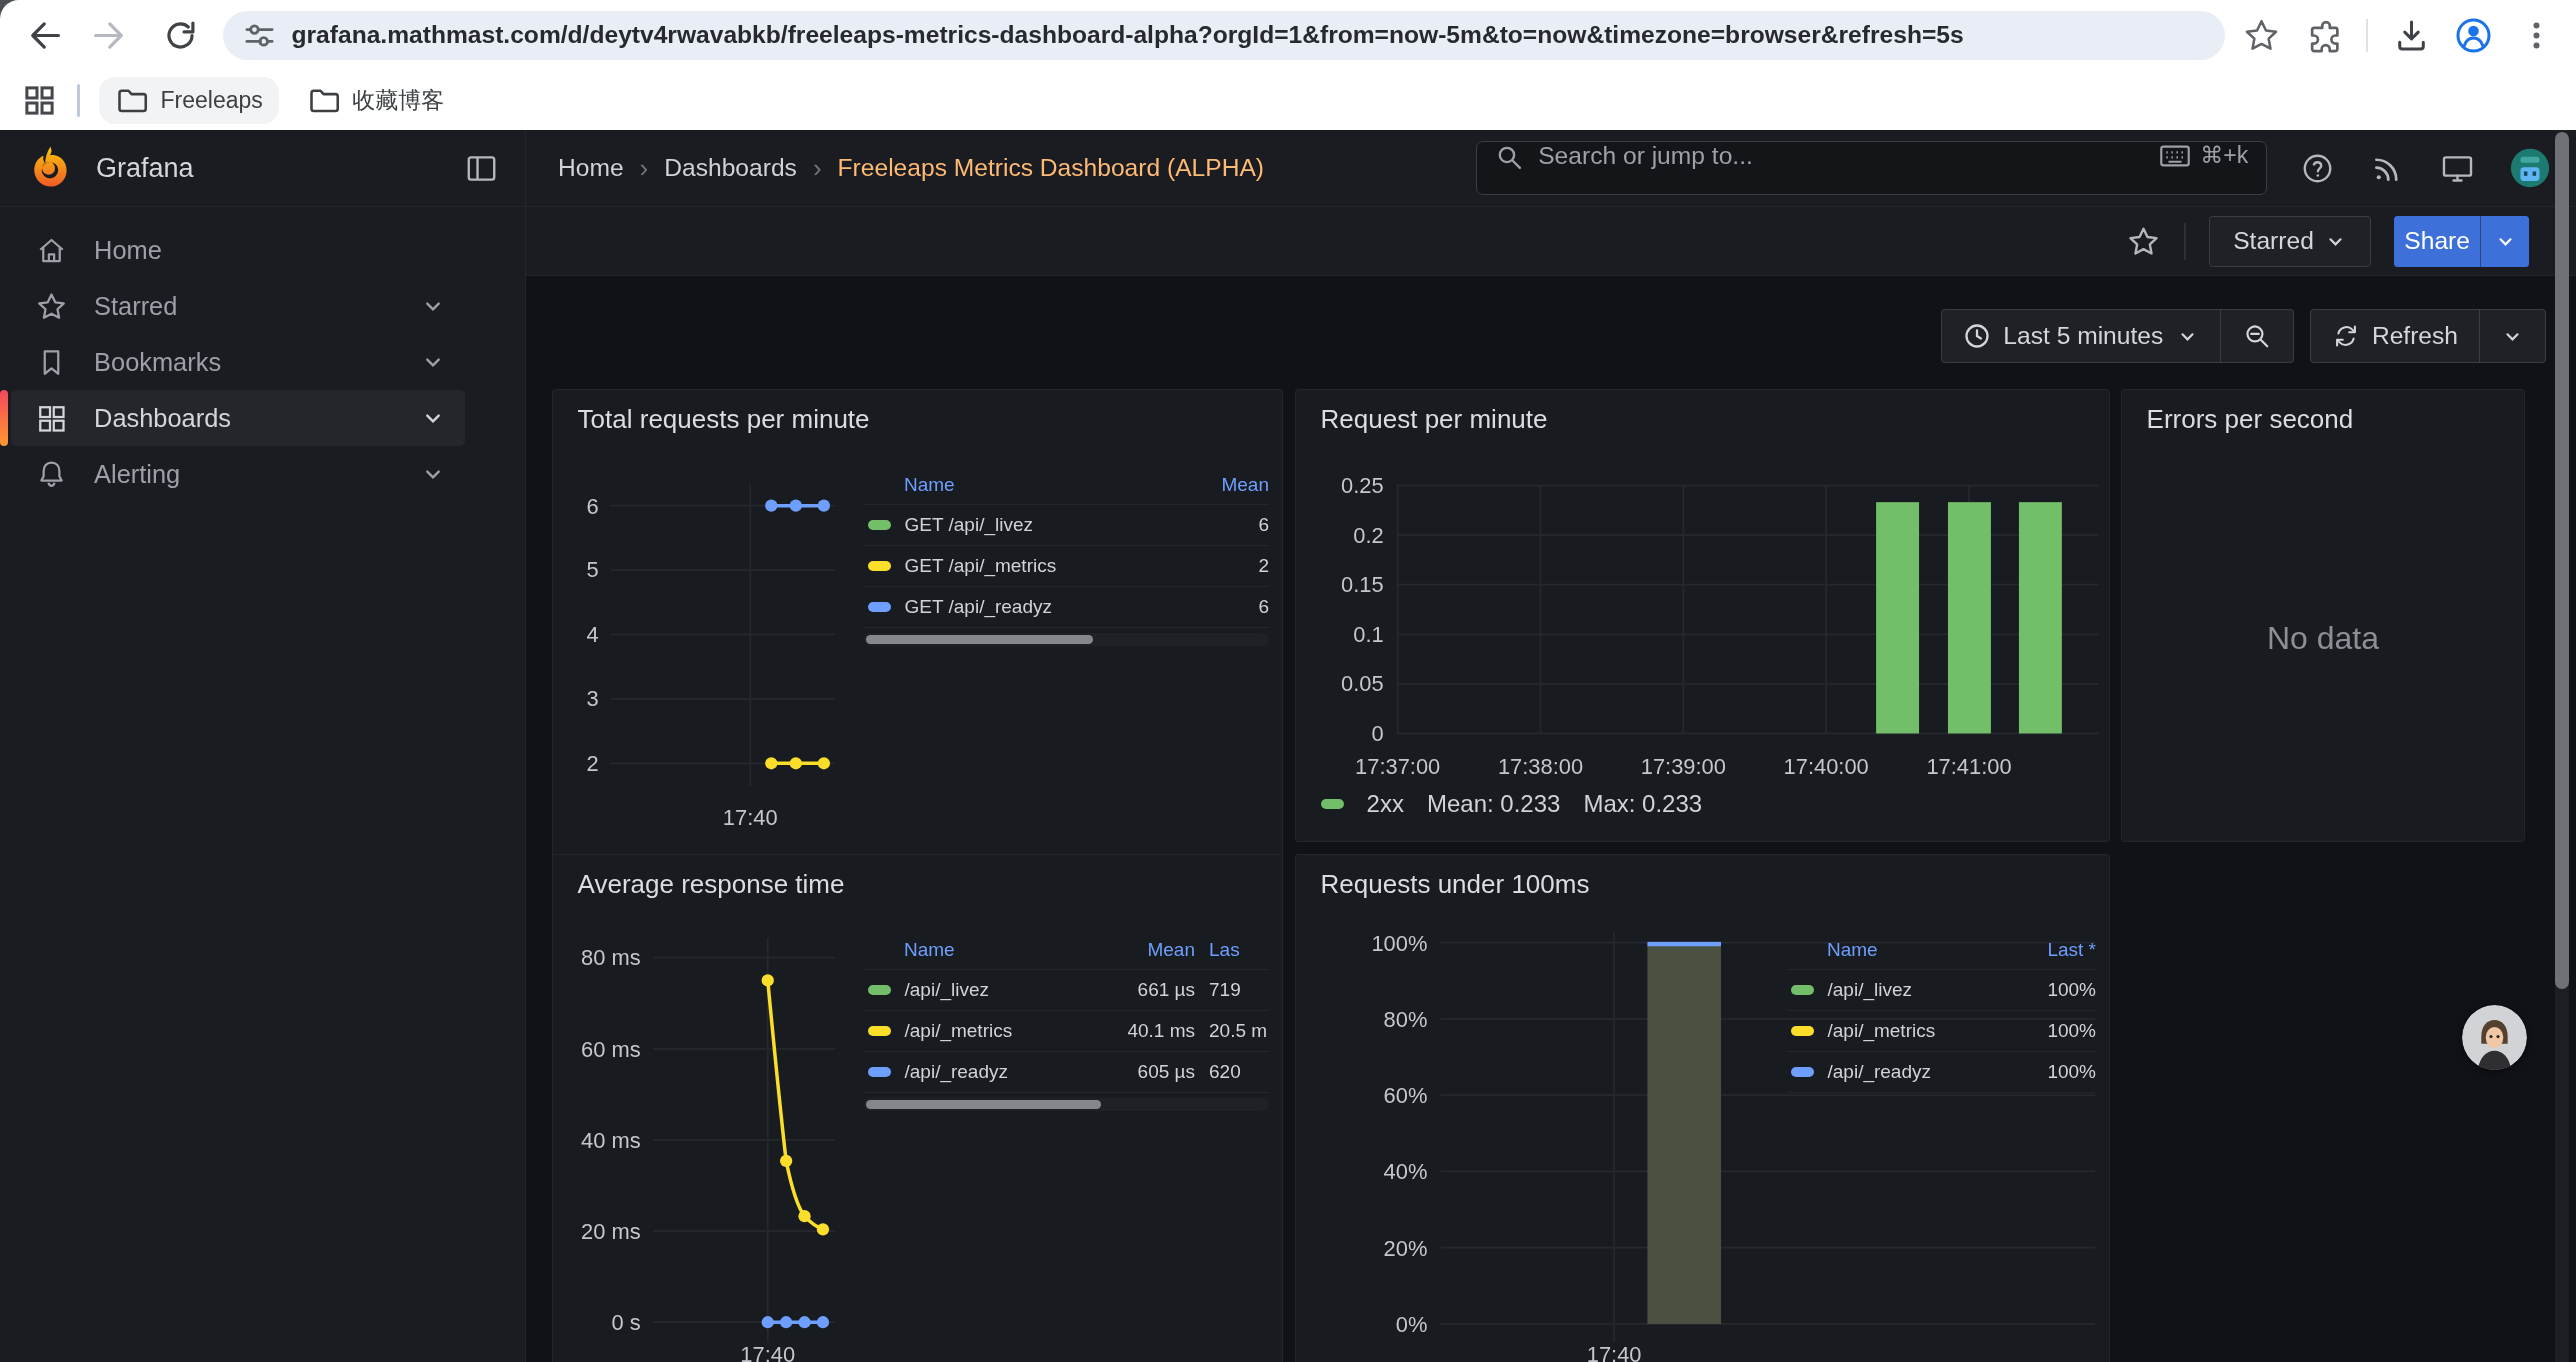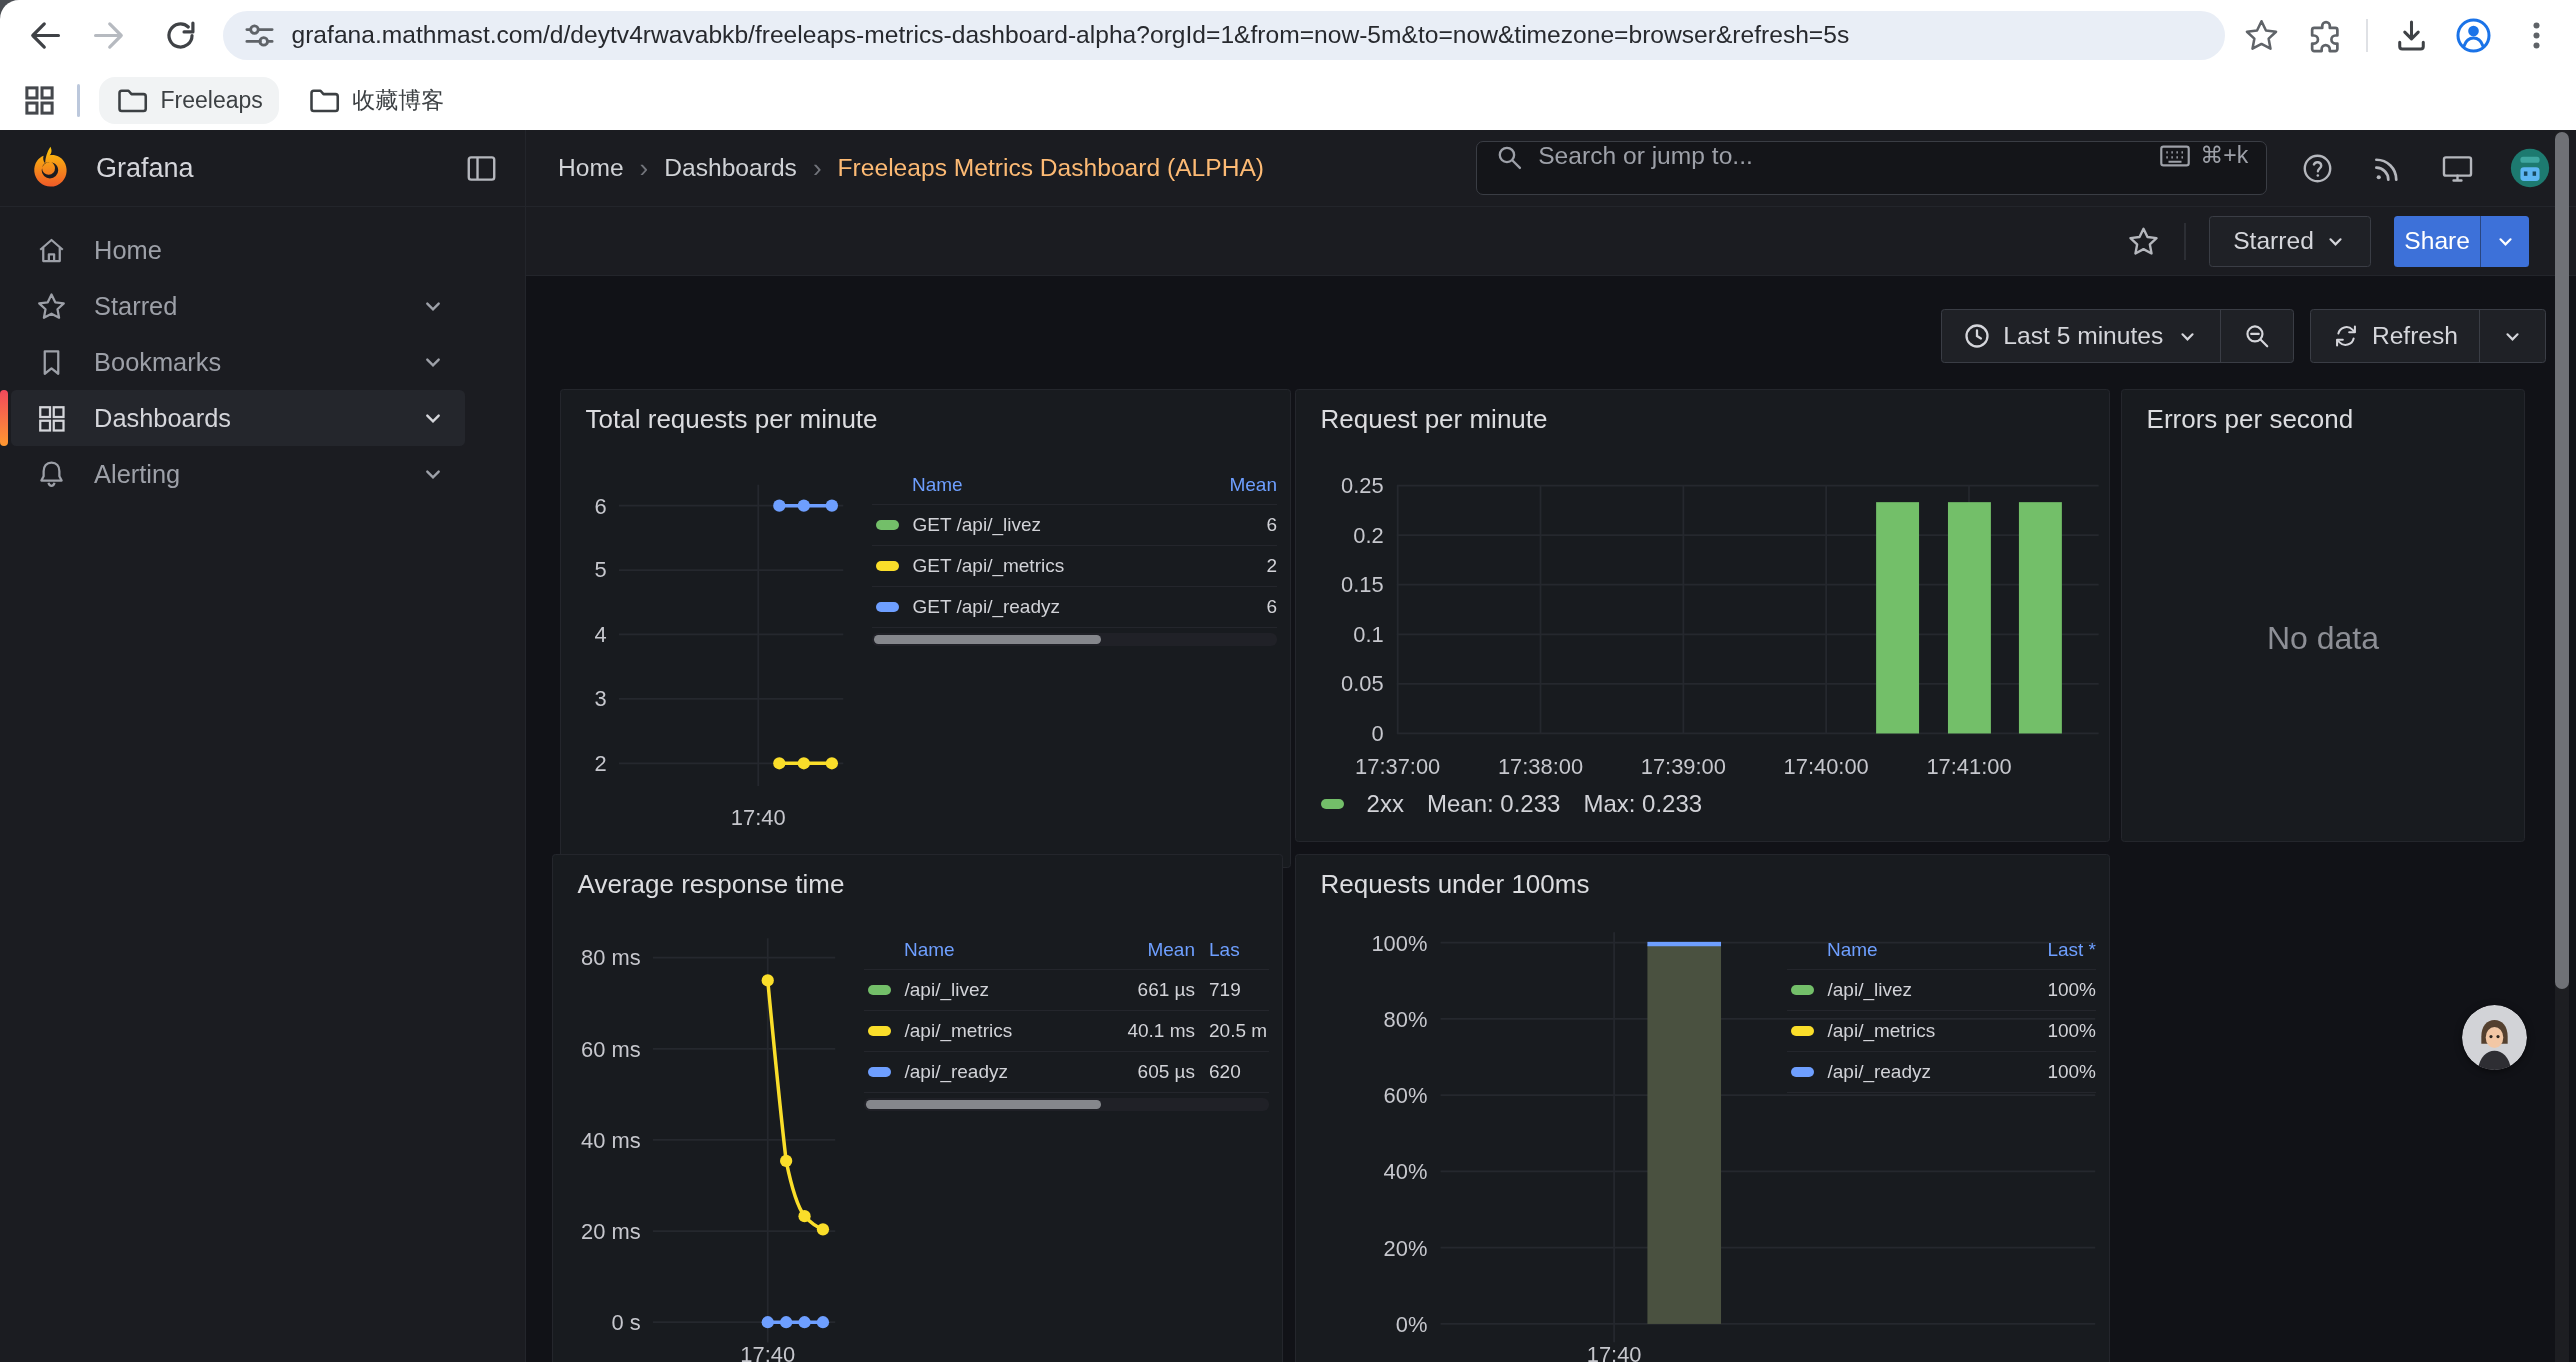--- a/index.html
+++ b/index.html
@@ -4,21 +4,21 @@
 <style>
   * { box-sizing: border-box; margin: 0; padding: 0; }
   html,body { width:2576px; height:1363px; overflow:hidden; background:#111217;
     font-family:"Liberation Sans", sans-serif; }
   svg { display:block; }
   svg text { font-family:"Liberation Sans", sans-serif; }
 
   
   .corner { position:absolute; top:0; left:0; width:26px; height:26px; background:#4b4e53; }
   .browser-toolbar { position:relative; height:70px; background:#ffffff;
-    border-top-left-radius:19px; display:flex; align-items:center; padding:0 16px 0 23px; }
+    border-top-left-radius:19px; display:flex; align-items:center; padding:0 16px 0 23px;font-weight:bold; }
   .nav-ics { display:flex; align-items:center; gap:30px; }
   .pill { flex:1; height:49px; margin:0 17.5px 0 23px; background:#e9eef6; border-radius:24.6px;
     display:flex; align-items:center; padding:0 8.8px 0 17.5px; overflow:hidden; }
   .url-text { margin-left:14px; font-size:24.6px; color:#27292e; white-space:nowrap; }
   .tb-right { display:flex; align-items:center; gap:24.6px; padding-right:5.3px; }
   .vsep-light { width:1.8px; height:33px; background:#dfe1e5; }
 
   
   .bookmarks-bar { height:60px; background:#ffffff; display:flex; align-items:center;
     padding:0 21px; gap:12.3px; }
@@ -399,21 +399,21 @@
             <span>Refresh</span>
           </span>
           <span class="ctrl-sec">
             <svg width="23" height="23" viewBox="0 0 32 32" fill="none" stroke="#d5d6db" stroke-width="3" stroke-linecap="round">
                 <path d="M9 13l7 7 7-7"></path>
               </svg>
           </span>
         </div>
       </div>
 
-      <div class="panel" style="left:34px; top:112px; width:731px; height:479px;">
+      <div class="panel" style="left:26px; top:112px; width:731px; height:479px;">
         <div class="panel-title">Total requests per minute</div>
         <svg width="731" height="453" viewBox="0 0 834 517">
           <g class="grid-l">
             <line x1="66" y1="132" x2="322" y2="132"></line>
               <line x1="66" y1="205.5" x2="322" y2="205.5"></line>
             <line x1="66" y1="279" x2="322" y2="279"></line>
               <line x1="66" y1="352.5" x2="322" y2="352.5"></line>
             <line x1="66" y1="426" x2="322" y2="426"></line>
             <line x1="225" y1="108" x2="225" y2="452"></line>
           </g>

